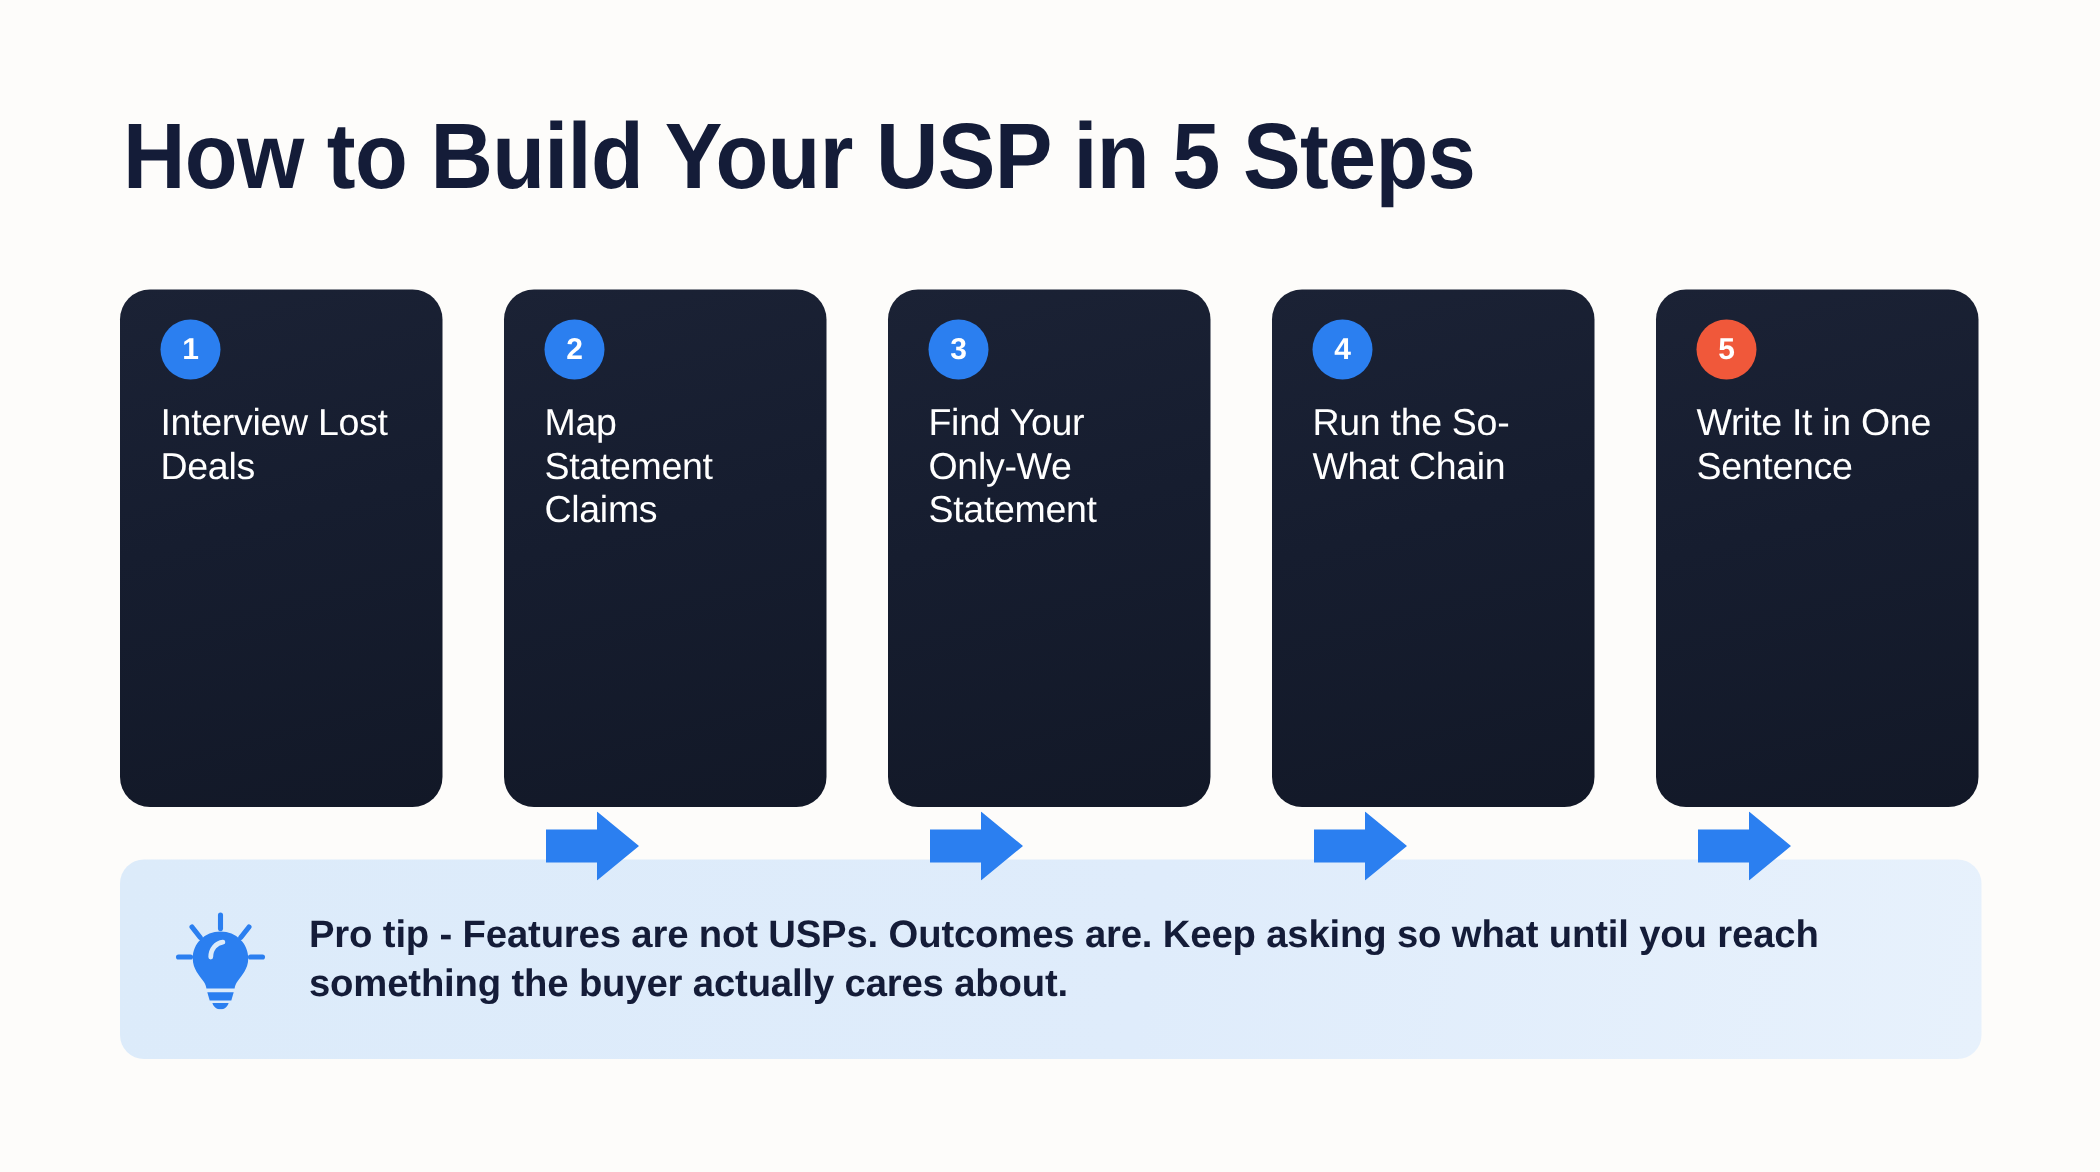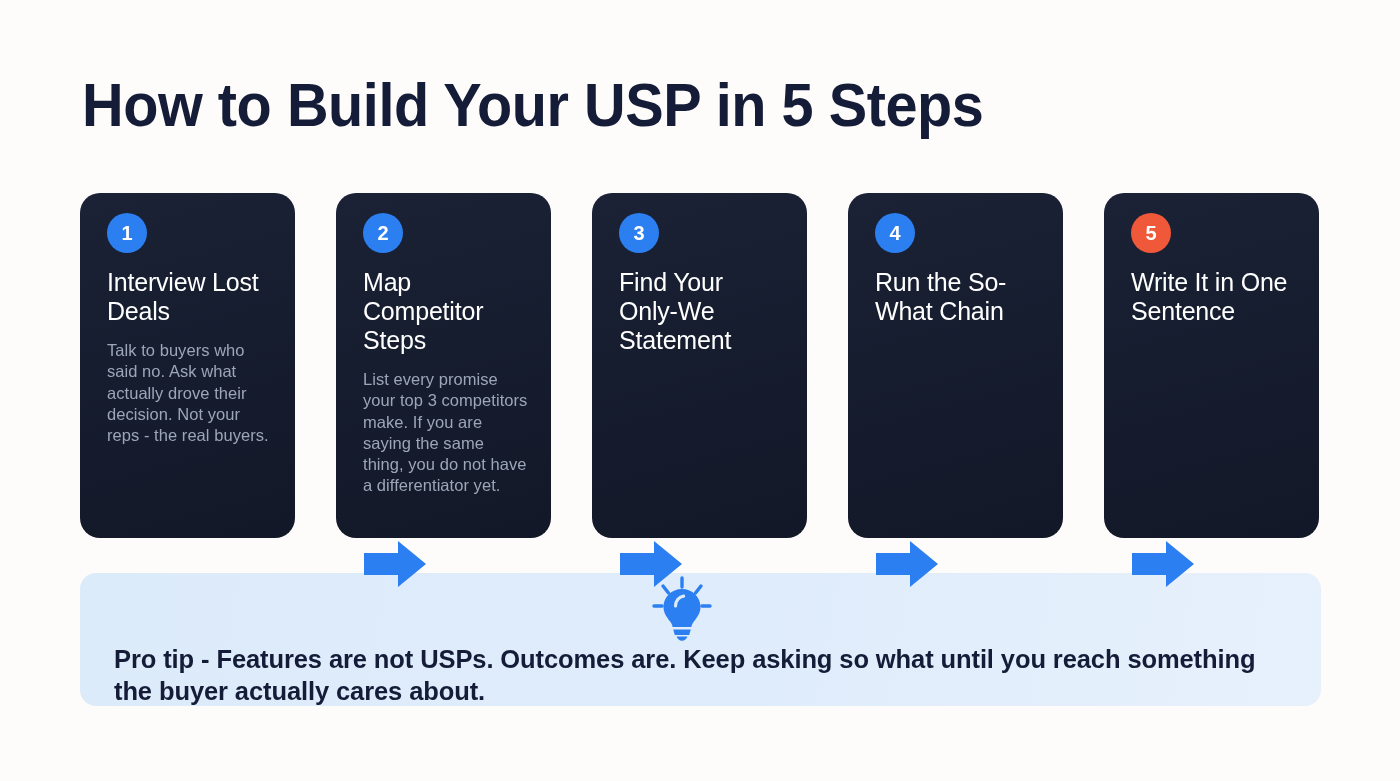--- a/index.html
+++ b/index.html
@@ -116,21 +116,20 @@
     position: absolute;
     left: 80px;
     top: 573px;
     width: 1241px;
     height: 133px;
     border-radius: 16px;
     background: linear-gradient(100deg, #dcebfa 0%, #dfecfb 55%, #e7f1fc 100%);
     display: flex;
     align-items: center;
     padding: 0 46px 0 34px;
-    flex-direction: column;
   }
 
   .tip-icon {
     flex: 0 0 auto;
     width: 66px;
     height: 70px;
     margin-right: 26px;
     display: flex;
     align-items: center;
     justify-content: center;
@@ -150,27 +149,25 @@
 
 <div class="canvas">
 
   <h1 class="page-title">How to Build Your USP in 5 Steps</h1>
 
   <div class="steps">
 
     <div class="card card-0">
       <div class="badge">1</div>
       <div class="card-title">Interview Lost Deals</div>
-      <div class="card-body">Talk to buyers who said no. Ask what actually drove their decision. Not your reps - the real buyers.</div>
     </div>
 
     <div class="card card-1">
       <div class="badge">2</div>
-      <div class="card-title">Map Competitor Steps</div>
-      <div class="card-body">List every promise your top 3 competitors make. If you are saying the same thing, you do not have a differentiator yet.</div>
+      <div class="card-title">Map Statement Claims</div>
     </div>
 
     <div class="card card-2">
       <div class="badge">3</div>
       <div class="card-title">Find Your Only-We Statement</div>
     </div>
 
     <div class="card card-3">
       <div class="badge">4</div>
       <div class="card-title">Run the So-What Chain</div>

